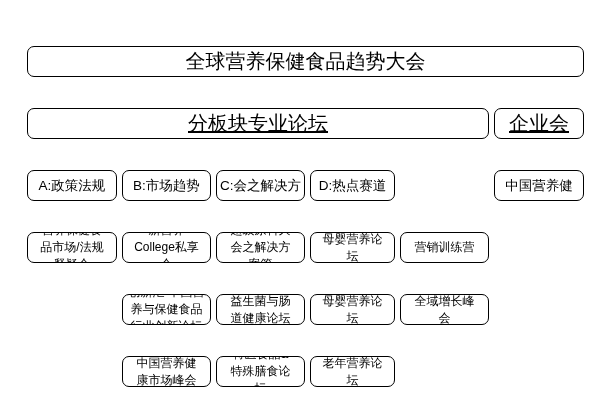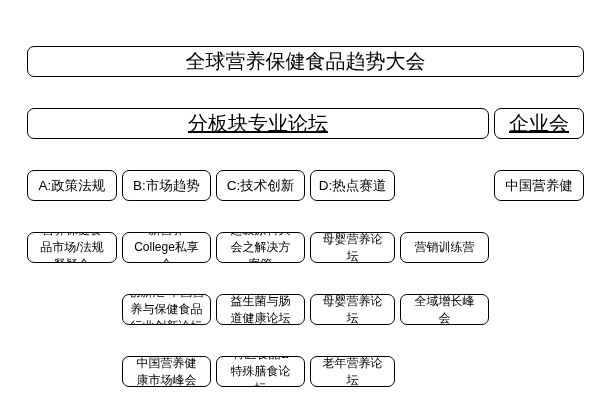--- a/index.html
+++ b/index.html
@@ -51,21 +51,21 @@
 
 <div class="diagram">
 
   <div class="box lvl1 a-title">全球营养保健食品趋势大会</div>
 
   <div class="box lvl2 a-subtitle">分板块专业论坛</div>
   <div class="box lvl2 a-enterprise">企业会</div>
 
   <div class="box track" style="grid-area:3/2">B:市场趋势</div>
   <div class="box track" style="grid-area:3/1">A:政策法规</div>
-  <div class="box track" style="grid-area:3/3">C:技术创新</div>
+  <div class="box track" style="grid-area:3/3">C:会之解决方</div>
   <div class="box track" style="grid-area:3/4">D:热点赛道</div>
   <div class="box track" style="grid-area:3/6">中国营养健</div>
 
   <div class="box session" style="grid-area:4/1">营养保健食
 品市场/法规
 释疑会</div>
   <div class="box session" style="grid-area:4/2">新营养
 College私享
 会</div>
   <div class="box session" style="grid-area:4/3">超级原料大

